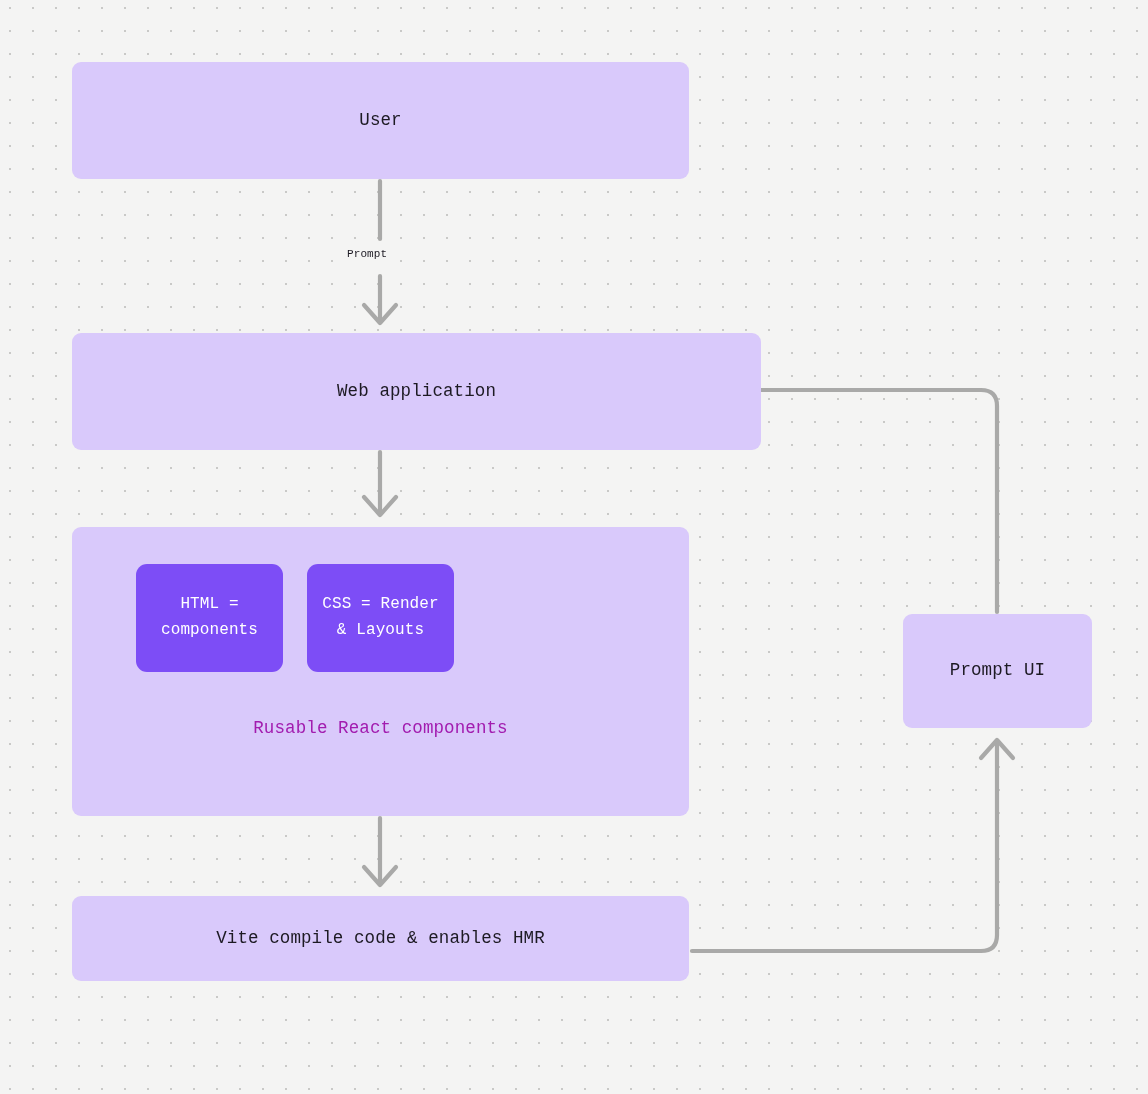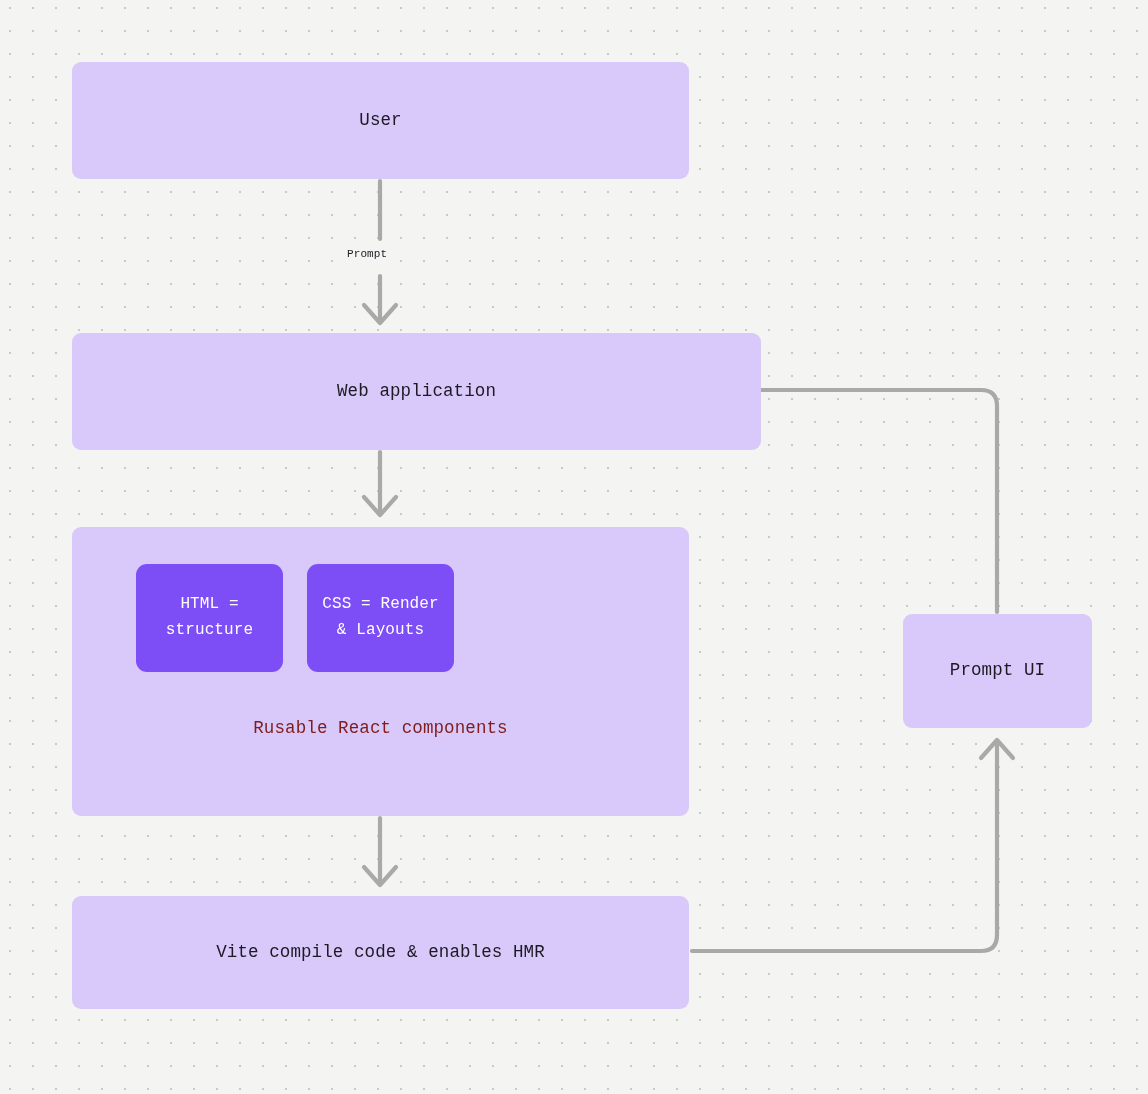--- a/index.html
+++ b/index.html
@@ -40,21 +40,21 @@
     font-size: 17.5px;
     line-height: 1.35;
     text-align: center;
     letter-spacing: 0.1px;
   }
 
   .node-user        { left: 72px;  top: 62px;  width: 617px; height: 117px; }
   .node-webapp      { left: 72px;  top: 333px; width: 689px; height: 117px; }
   .node-components  { left: 72px;  top: 527px; width: 617px; height: 289px;
                       align-items: flex-start; justify-content: flex-start; }
-  .node-vite        { left: 72px;  top: 896px; width: 617px; height: 113px; }
+  .node-vite        { left: 72px;  top: 896px; width: 617px; height: 85px; }
   .node-renderui    { left: 903px; top: 614px; width: 189px; height: 114px; }
 
   
   .inner-row {
     position: absolute;
     left: 64px;
     top: 37px;
     display: flex;
     gap: 24px;
   }
@@ -74,21 +74,21 @@
     padding: 0 6px;
   }
 
   .components-caption {
     position: absolute;
     left: 0;
     top: 190px;
     width: 617px;
     text-align: center;
     font-size: 17.5px;
-    color: #7f1d1d;
+    color: #a21caf;
     letter-spacing: 0.1px;
   }
 
   
   #edges {
     position: absolute;
     left: 0;
     top: 0;
     width: 1148px;
     height: 1094px;
@@ -165,21 +165,21 @@
     <span>Web application</span>
   </div>
 
   <div class="node node-components">
 
     <div class="inner-row">
 
       <div class="inner-box">
         <span>
           <span>HTML =</span><br>
-          <span>structure</span>
+          <span>components</span>
         </span>
       </div>
 
       <div class="inner-box">
         <span>
           <span>CSS = Render</span><br>
           <span>&amp; Layouts</span>
         </span>
       </div>
 

